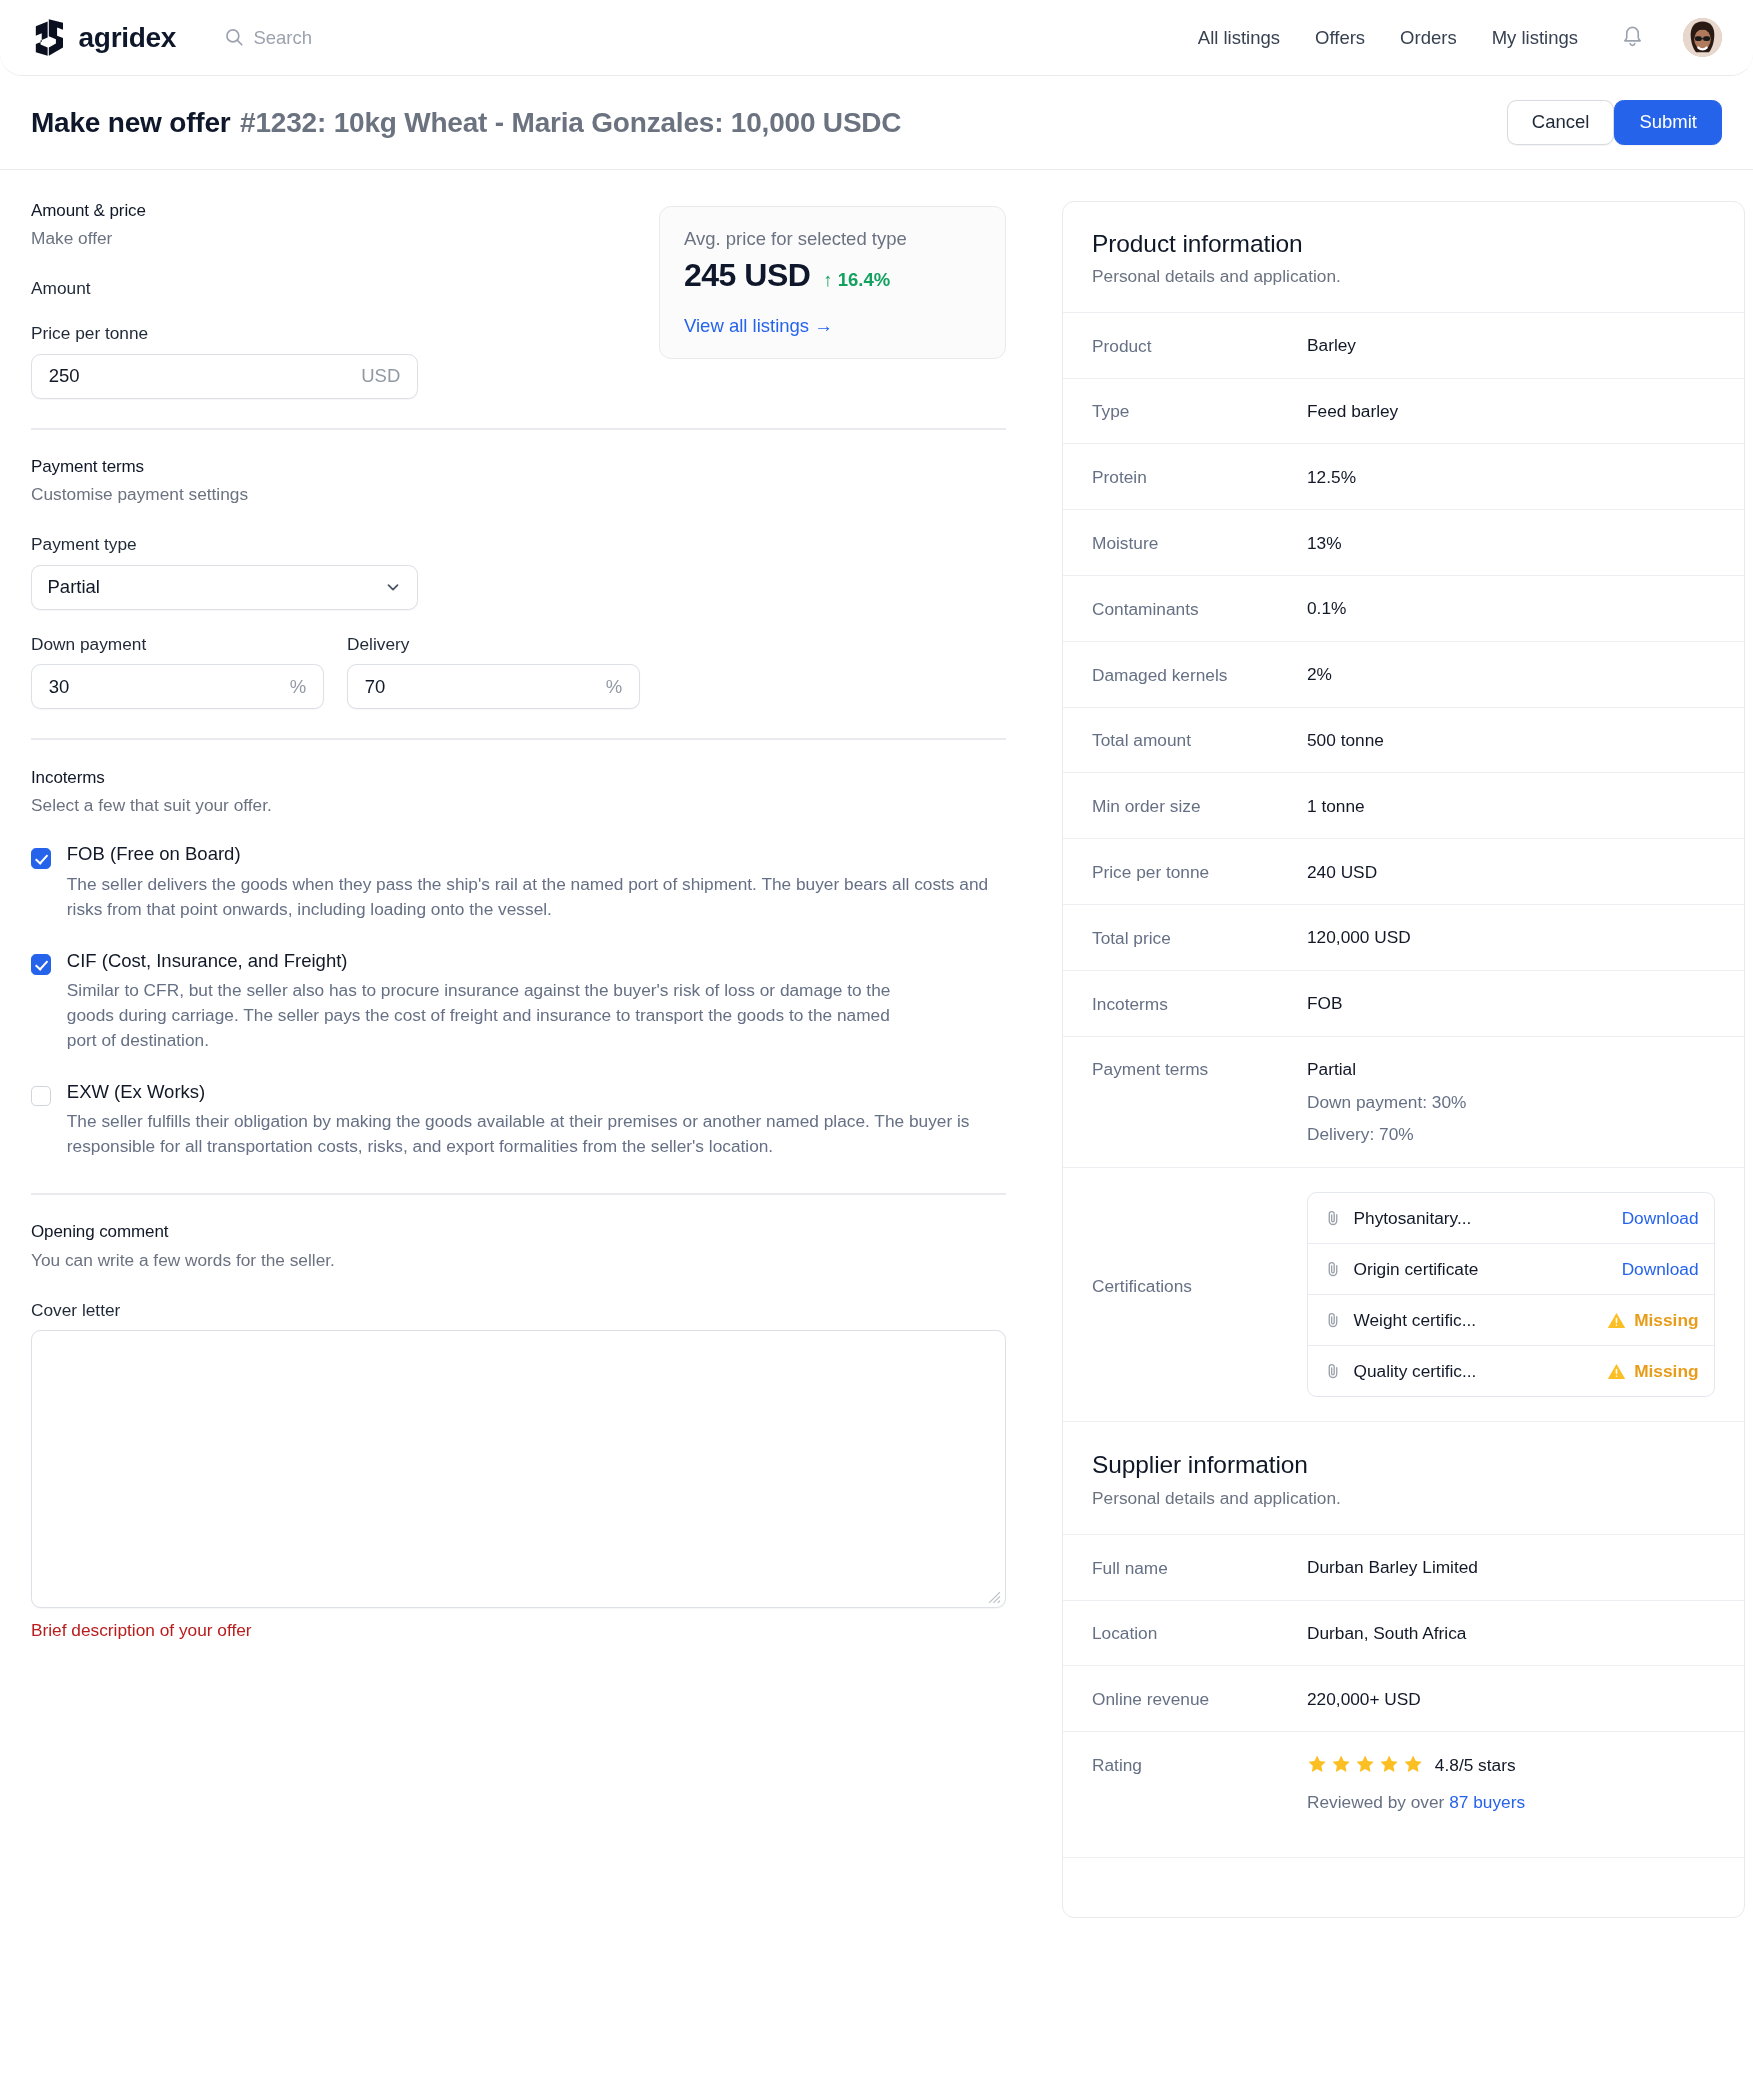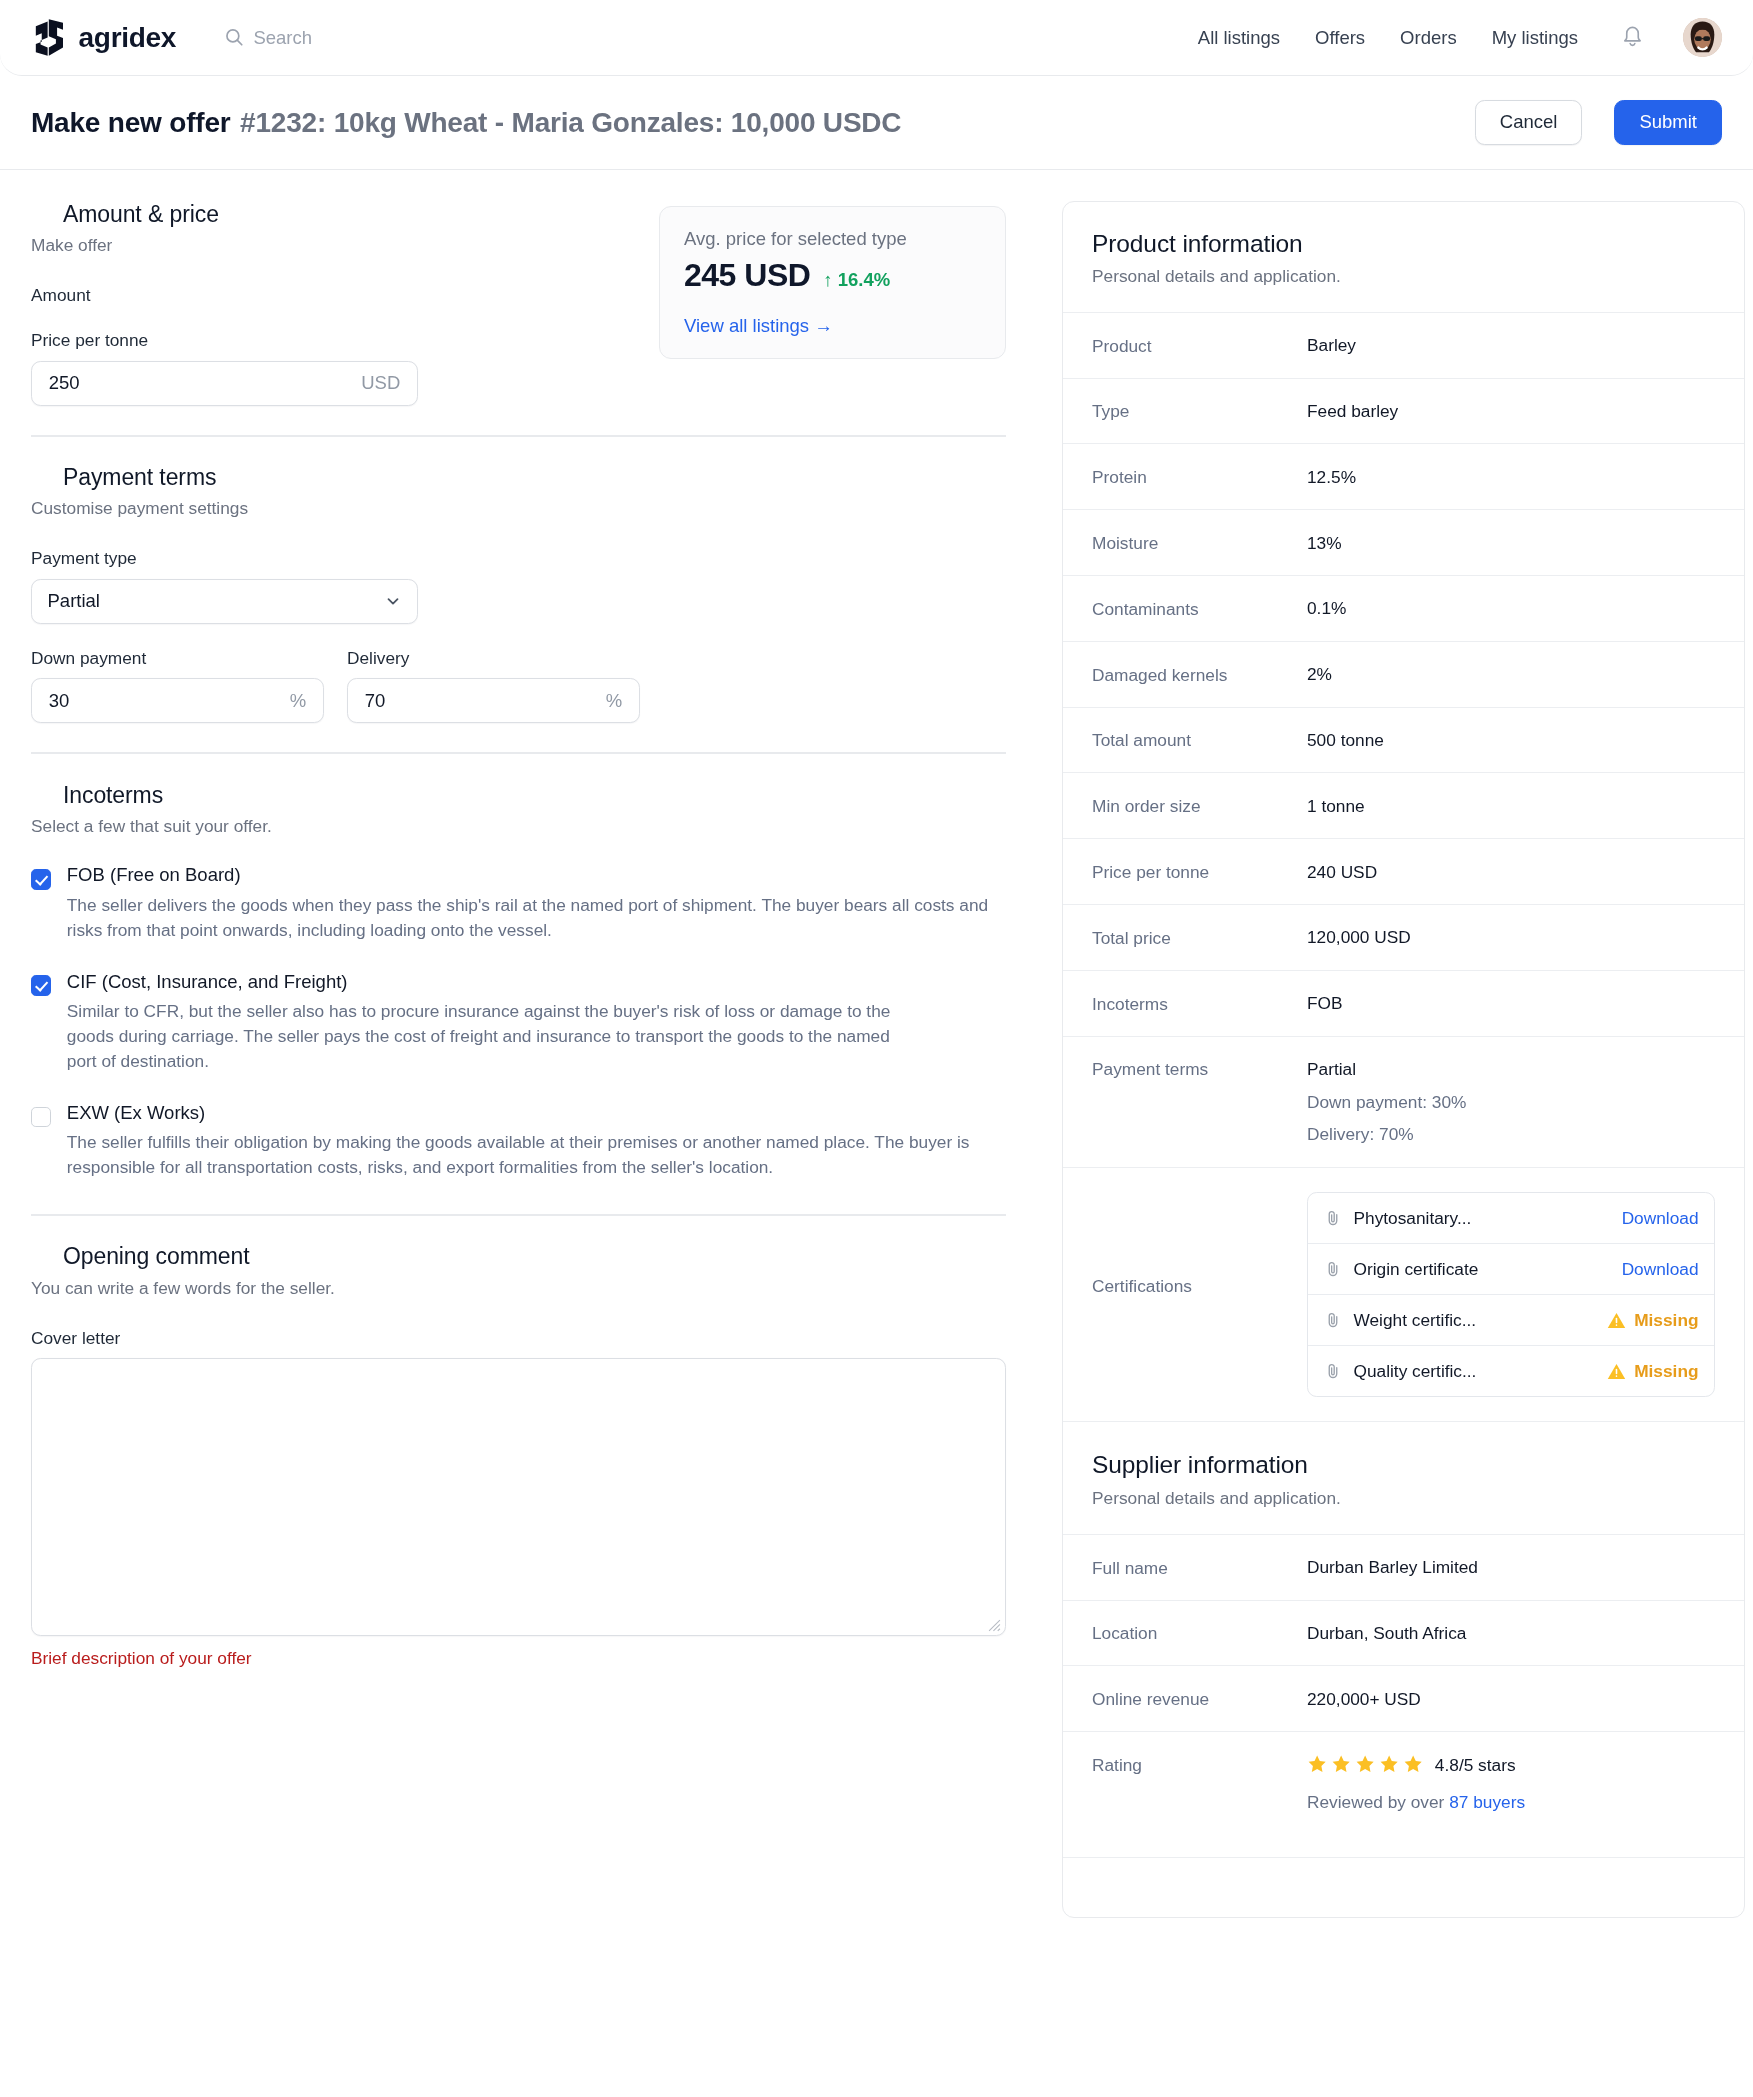--- a/index.html
+++ b/index.html
@@ -84,21 +84,21 @@
     white-space: nowrap;
   }
   .page-subtitle {
     font-size: 28px;
     font-weight: 700;
     color: #6b7280;
     letter-spacing: -0.2px;
     margin-left: 9.6px;
     white-space: nowrap;
   }
-  .header-actions { margin-left: auto; display: flex; align-items: flex-start; gap: 32px; }
+  .header-actions { margin-left: auto; display: flex; align-items: flex-start; gap: 0; }
   .btn {
     font-family: "Liberation Sans", sans-serif;
     font-size: 18.5px;
     border-radius: 9.6px;
     padding: 12px 24px;
     cursor: pointer;
     line-height: 1;
   }
   .btn-cancel {
     background: #ffffff;
@@ -121,25 +121,24 @@
     gap: 0;
   }
   .col-left { width: 1004px; padding-right: 24px; }
   .col-right { width: 689px; margin-left: 32px; }
 
   
   .form-section { padding-bottom: 6px; }
   .sec-head-row { display: flex; align-items: flex-start; }
   .sec-head-texts { flex: 0 0 auto; }
   .sec-title {
-    font-size: 23px;
+    font-size: 17px;
     font-weight: 400;
     color: #101828;
     letter-spacing: -0.1px;
-    margin-left: 32px;
   }
   .sec-sub {
     font-size: 17.3px;
     color: #6b7280;
     margin-top: 7.2px;
   }
   .divider {
     height: 1.8px;
     background: #e8eaed;
     margin: 23px 0 27.5px 0;

